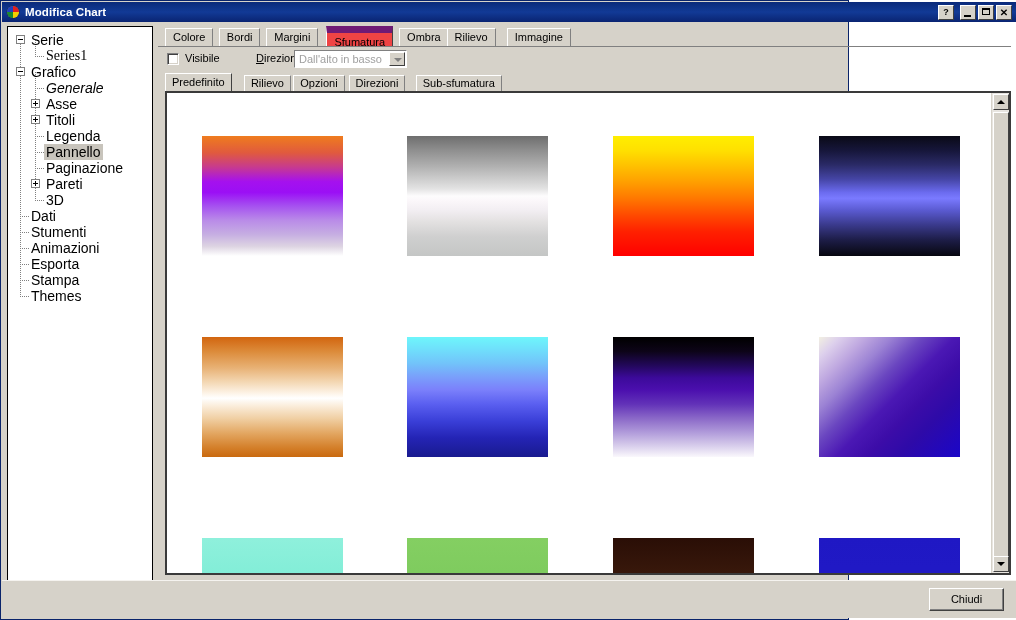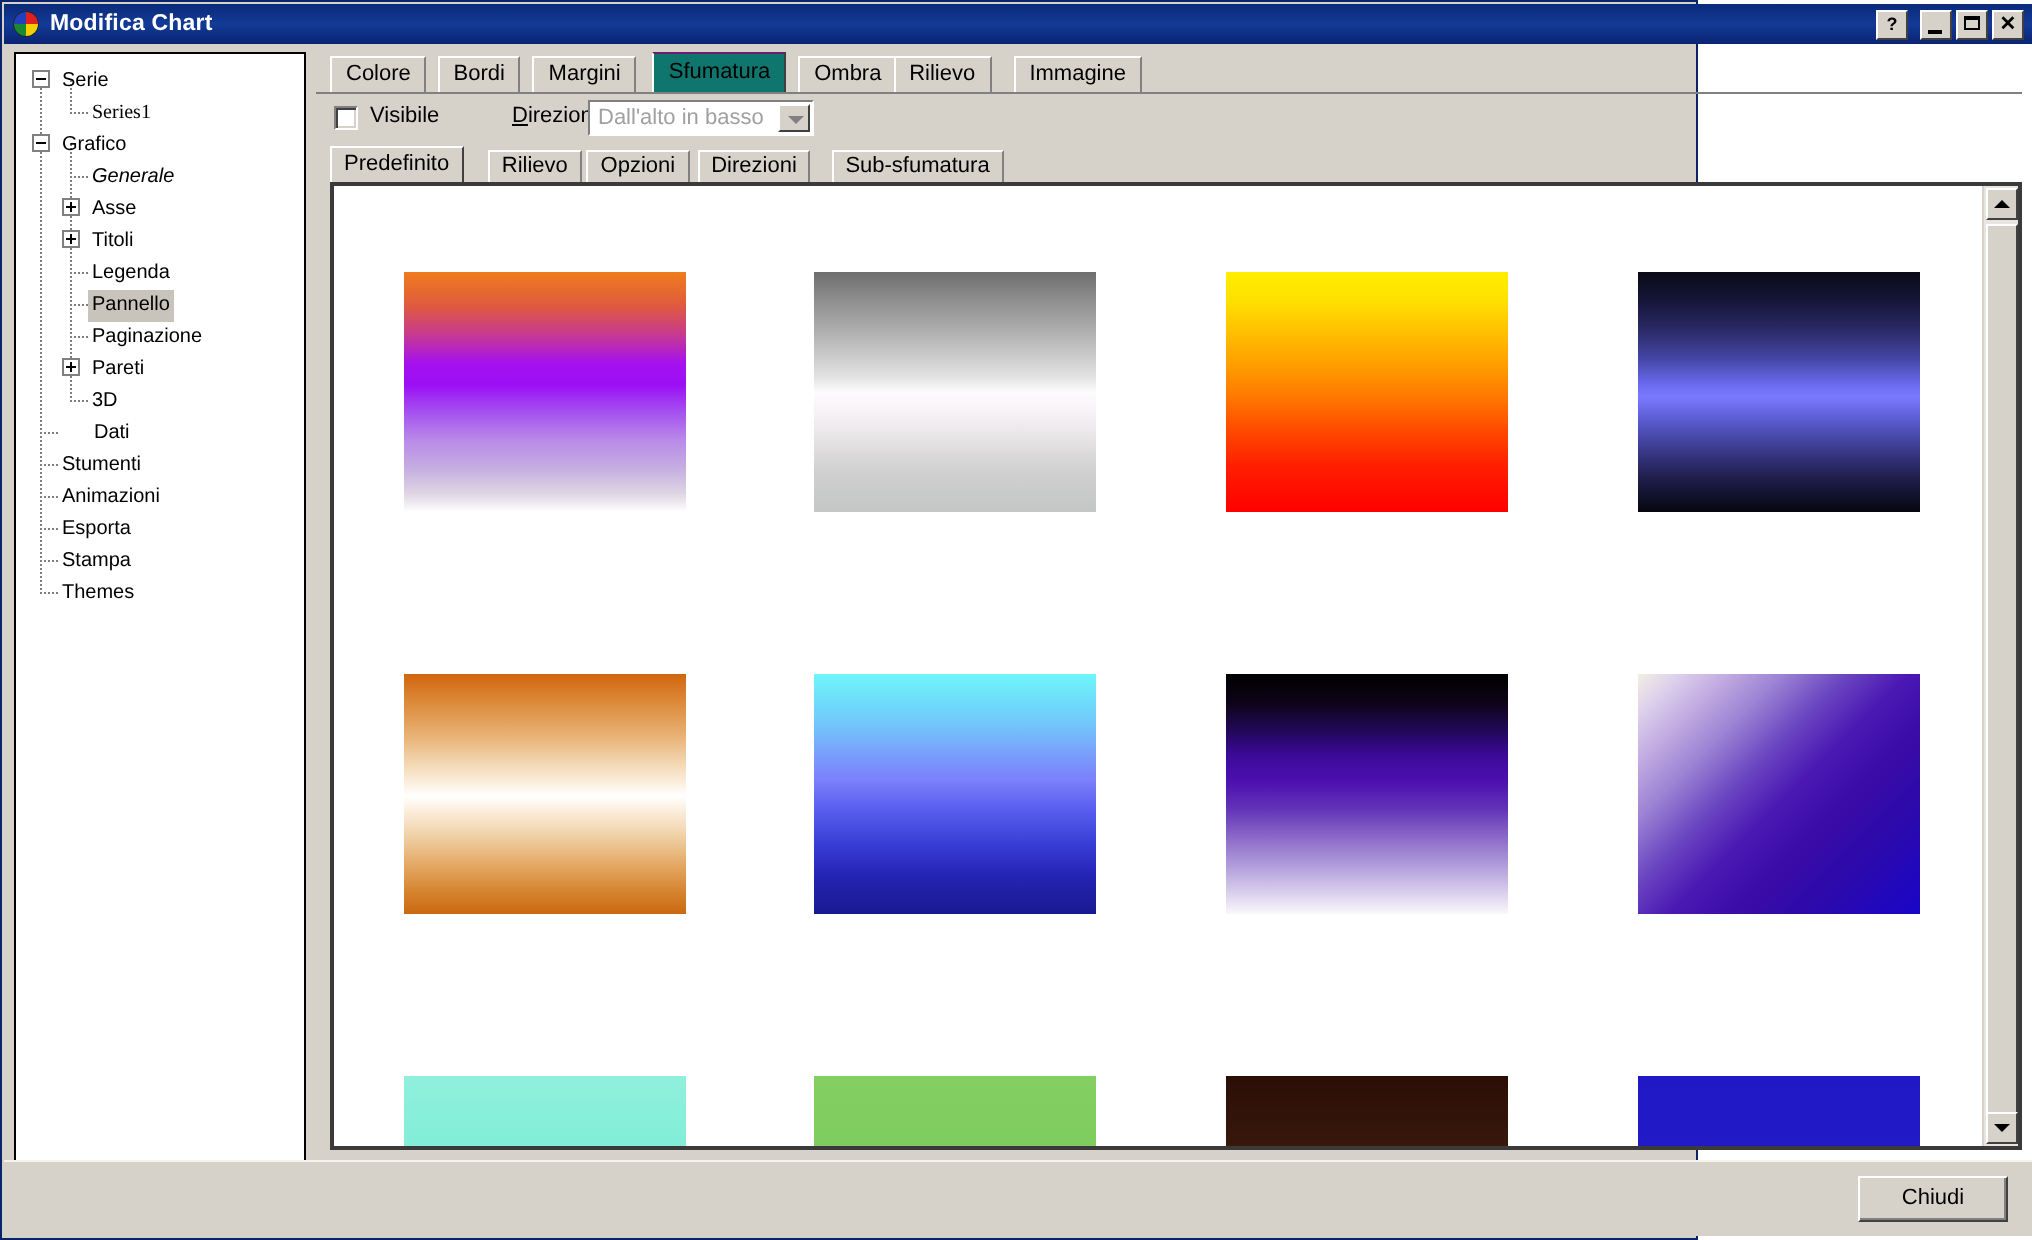--- a/index.html
+++ b/index.html
@@ -75,21 +75,21 @@
   .tnode {
     position:relative;
     height:16px;
     line-height:16px;
     font-size:11px;
     white-space:nowrap;
   }
   .tnode .lbl {
     display:inline-block;
     padding:0 2px;
-    font-size:10px;
+    font-size:14px;
   }
   .tnode.sel .lbl { background:#c8c4bc; }
   .expander {
     position:absolute;
     width:9px; height:9px;
     border:1px solid #808080;
     background:#fff;
     box-sizing:border-box;
     top:3px;
   }
@@ -128,22 +128,22 @@
     font-size:11px;
     background:#d6d2c9;
     border-top:1px solid #fff;
     border-left:1px solid #fff;
     border-right:1px solid #808080;
     box-sizing:border-box;
     white-space:nowrap;
   }
   .tab.active {
     top:0; height:20px; line-height:19px;
-    background:#0f766e;
-    border-top:1px solid #701a75;
+    background:#ef4444;
+    border-top:7px solid #701a75;
     border-left:1px solid #fff;
     border-right:1px solid #404040;
     z-index:5;
   }
 
   
   #optrow {
     position:absolute; left:0; top:22px; height:24px; width:853px;
   }
   #chk-visibile-box {
@@ -327,21 +327,21 @@
         <div class="tnode" style="top: 0px;"><div class="dotline-h" style="left: 27px; top: 8px; width: 10px;"></div><span class="lbl" style="margin-left: 36px; font-family: Liberation Serif, serif;">Series1</span></div>
         <div class="tnode" style="top: 0px;"><div class="dotline-h" style="left: 12px; top: 8px; width: 3px;"></div><div class="expander" style="left: 8px;"></div><span class="lbl" style="margin-left: 21px;">Grafico</span></div>
         <div class="tnode" style="top: 0px; font-style: italic;"><div class="dotline-h" style="left: 27px; top: 8px; width: 10px;"></div><span class="lbl" style="margin-left: 36px;">Generale</span></div>
         <div class="tnode" style="top: 0px;"><div class="dotline-h" style="left: 27px; top: 8px; width: 3px;"></div><div class="expander plus" style="left: 23px;"></div><span class="lbl" style="margin-left: 36px;">Asse</span></div>
         <div class="tnode" style="top: 0px;"><div class="dotline-h" style="left: 27px; top: 8px; width: 3px;"></div><div class="expander plus" style="left: 23px;"></div><span class="lbl" style="margin-left: 36px;">Titoli</span></div>
         <div class="tnode" style="top: 0px;"><div class="dotline-h" style="left: 27px; top: 8px; width: 10px;"></div><span class="lbl" style="margin-left: 36px;">Legenda</span></div>
         <div class="tnode sel" style="top: 0px;"><div class="dotline-h" style="left: 27px; top: 8px; width: 10px;"></div><span class="lbl" style="margin-left: 36px;">Pannello</span></div>
         <div class="tnode" style="top: 0px;"><div class="dotline-h" style="left: 27px; top: 8px; width: 10px;"></div><span class="lbl" style="margin-left: 36px;">Paginazione</span></div>
         <div class="tnode" style="top: 0px;"><div class="dotline-h" style="left: 27px; top: 8px; width: 3px;"></div><div class="expander plus" style="left: 23px;"></div><span class="lbl" style="margin-left: 36px;">Pareti</span></div>
         <div class="tnode" style="top: 0px;"><div class="dotline-h" style="left: 27px; top: 8px; width: 10px;"></div><span class="lbl" style="margin-left: 36px;">3D</span></div>
-        <div class="tnode" style="top: 0px; padding-left: 16px;"><div class="dotline-h" style="left: 12px; top: 8px; width: 10px;"></div><span class="lbl" style="margin-left: 21px;">Dati</span></div>
+        <div class="tnode" style="top: 0px;"><div class="dotline-h" style="left: 12px; top: 8px; width: 10px;"></div><span class="lbl" style="margin-left: 21px;">Dati</span></div>
         <div class="tnode" style="top: 0px;"><div class="dotline-h" style="left: 12px; top: 8px; width: 10px;"></div><span class="lbl" style="margin-left: 21px;">Stumenti</span></div>
         <div class="tnode" style="top: 0px;"><div class="dotline-h" style="left: 12px; top: 8px; width: 10px;"></div><span class="lbl" style="margin-left: 21px;">Animazioni</span></div>
         <div class="tnode" style="top: 0px;"><div class="dotline-h" style="left: 12px; top: 8px; width: 10px;"></div><span class="lbl" style="margin-left: 21px;">Esporta</span></div>
         <div class="tnode" style="top: 0px;"><div class="dotline-h" style="left: 12px; top: 8px; width: 10px;"></div><span class="lbl" style="margin-left: 21px;">Stampa</span></div>
         <div class="tnode" style="top: 0px;"><div class="dotline-h" style="left: 12px; top: 8px; width: 10px;"></div><span class="lbl" style="margin-left: 21px;">Themes</span></div>
       </div>
   </div>
 
   <div id="right-pane">
 

